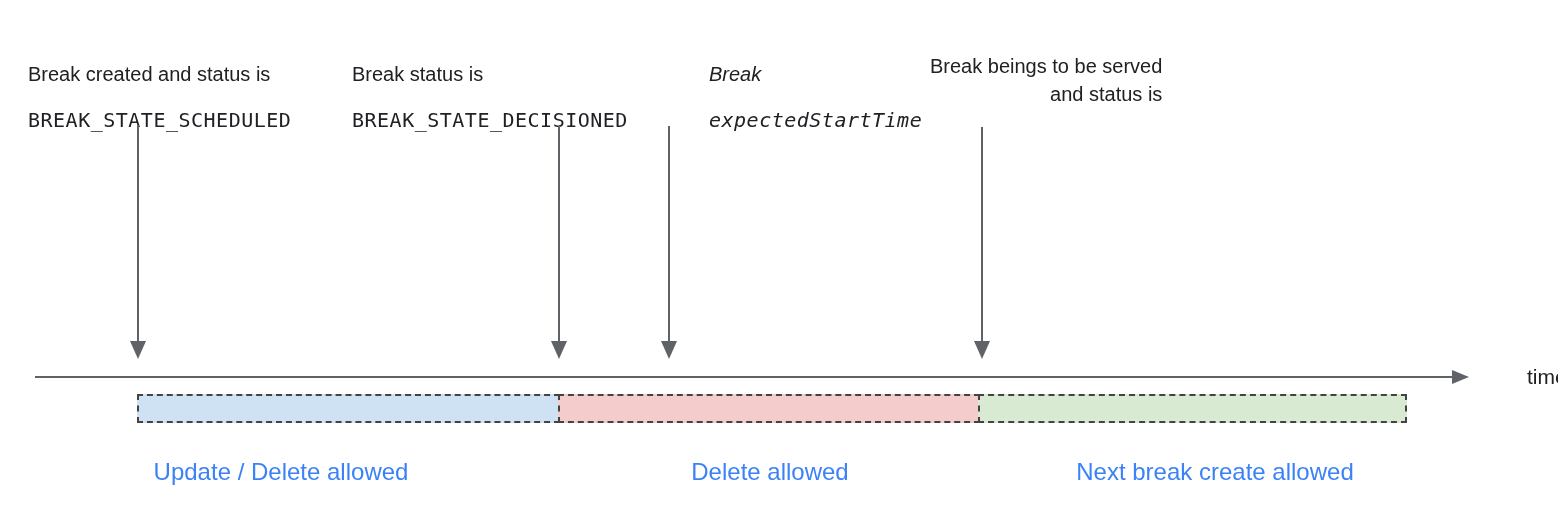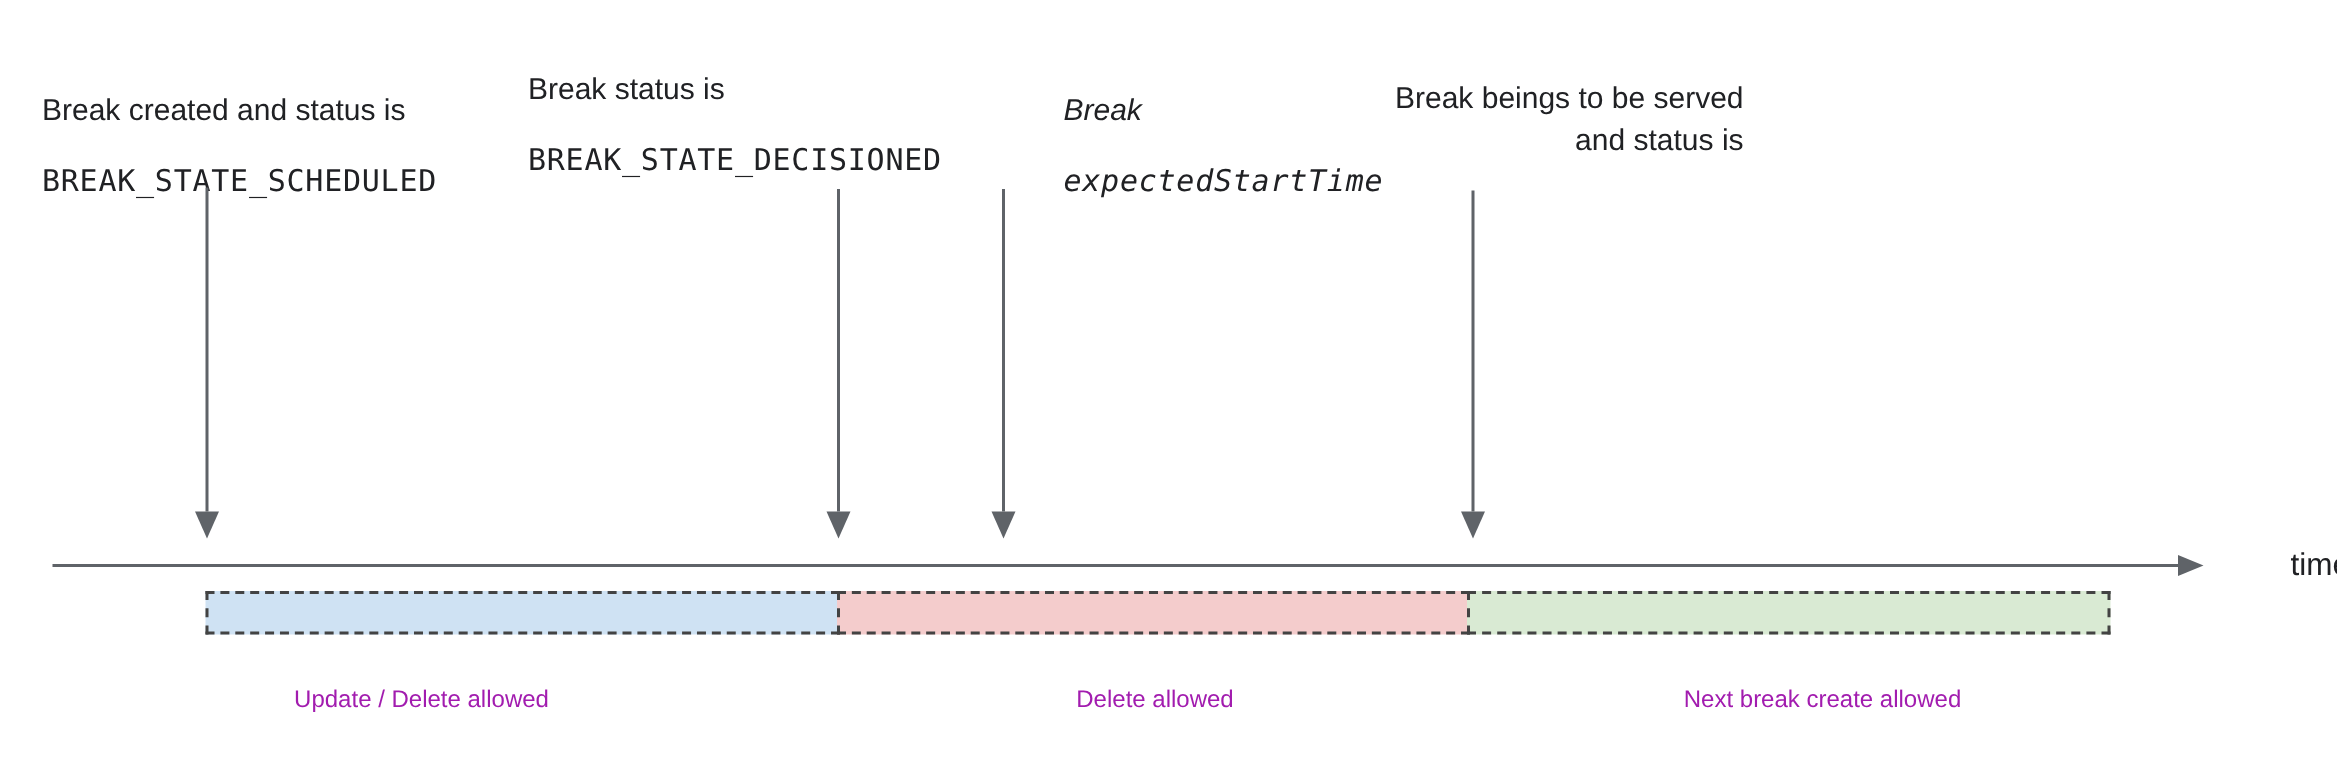--- a/index.html
+++ b/index.html
@@ -28,21 +28,21 @@
     color: #202124;
   }
   .ann-code {
     font-family: "DejaVu Sans Mono", "Liberation Mono", monospace;
     font-size: 20px;
     line-height: 28px;
     color: #202124;
     letter-spacing: 0.5px;
   }
   .ann-1 { left: 28px;  top: 42px; }
-  .ann-2 { left: 352px; top: 28px; }
+  .ann-2 { left: 352px; top: 42px; }
   .ann-3 { left: 709px; top: 42px; font-style: italic; }
   .ann-4 { left: 930px; top: 34px; text-align: right; }
 
   
   .v-arrow {
     position: absolute;
     width: 16px;
     display: flex;
     flex-direction: column;
     align-items: center;
@@ -106,22 +106,22 @@
   }
   .seg-1 { width: 423px; }
   .seg-2 { width: 422px; margin-left: -2px; }
   .seg-3 { width: 429px; margin-left: -2px; }
 
   
   .seg-label {
     position: absolute;
     top: 458px;
     transform: translateX(-50%);
-    font-size: 16px;
-    color: #a21caf;
+    font-size: 24px;
+    color: #3b82f6;
     white-space: nowrap;
   }
   .seg-label-1 { left: 281px; }
   .seg-label-2 { left: 770px; text-align: right; }
   .seg-label-3 { left: 1215px; }
 </style>
 </head>
 <body>
 
 <div class="canvas">

